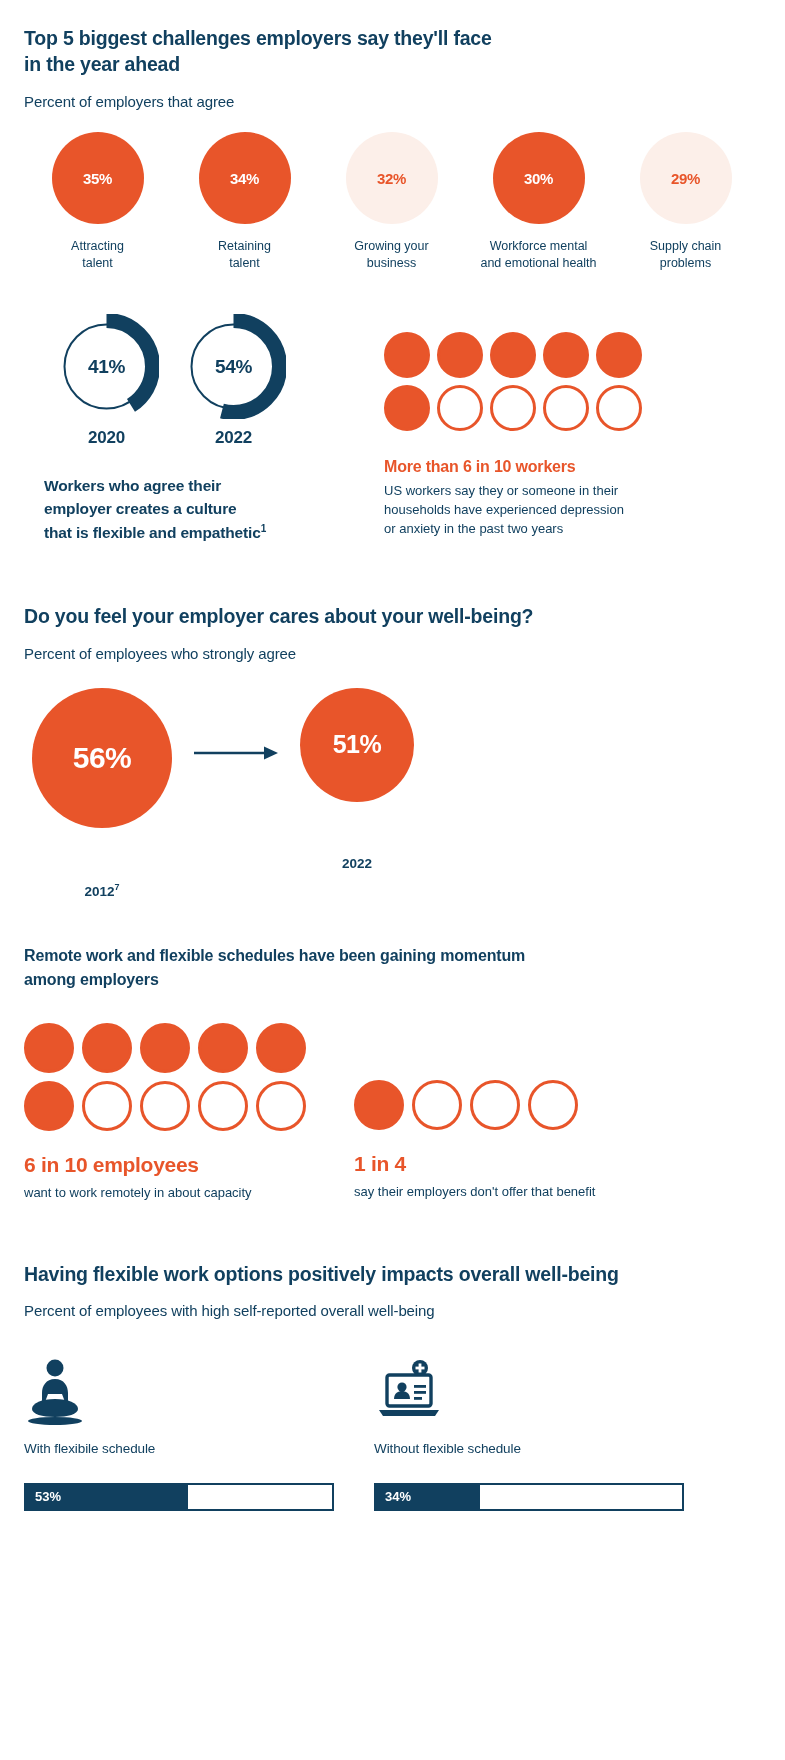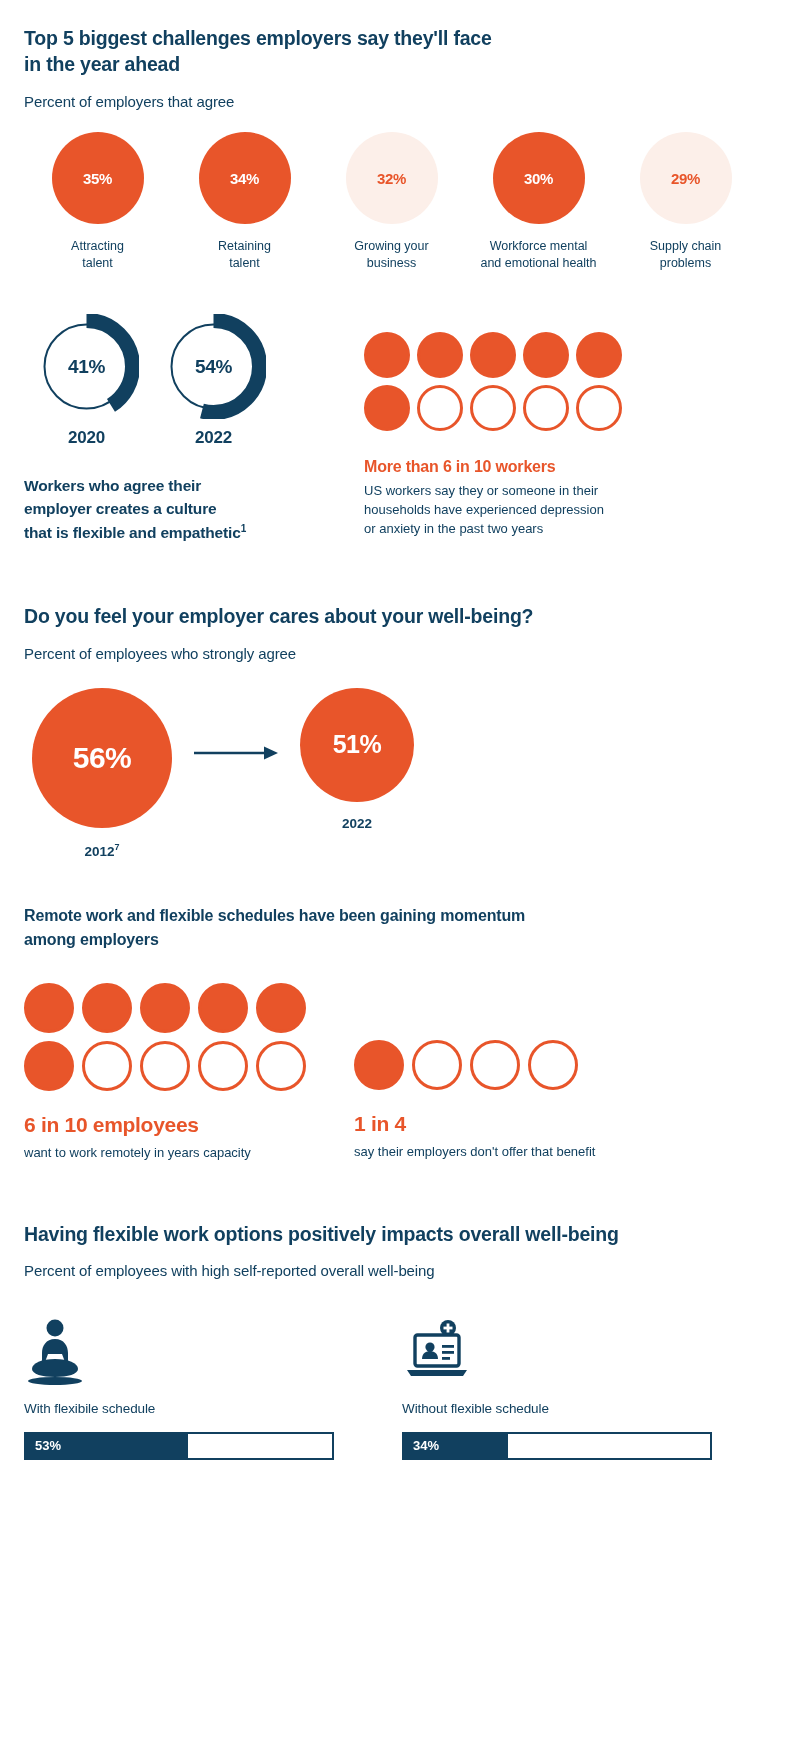--- a/index.html
+++ b/index.html
@@ -58,20 +58,21 @@
     text-align: center;
     color: #11405f;
     max-width: 140px;
   }
 
   
   .sec2 {
     display: flex;
     margin-top: 42px;
     align-items: flex-start;
+    margin-left: 20px;
   }
   .donut-col { width: 322px; }
   .donuts { display: flex; gap: 22px; padding-left: 10px; }
   .donut-wrap { display: flex; flex-direction: column; align-items: center; }
   .donut { position: relative; width: 105px; height: 105px; }
   .donut svg { display: block; }
   .donut .val {
     position: absolute; inset: 0;
     display: flex; align-items: center; justify-content: center;
     font-size: 19px; font-weight: bold; color: #11405f;
@@ -106,21 +107,21 @@
     max-width: 300px;
   }
 
   
   .sec3 { margin-top: 60px; }
   .sec3 .sub { margin-top: 15px; }
   .compare {
     display: flex; align-items: flex-start;
     margin-top: 26px; padding-left: 8px;
   }
-  .cmp-item { display: flex; flex-direction: column; align-items: center; }
+  .cmp-item { display: flex; flex-direction: column; align-items: center; gap: 40px; }
   .big-bubble {
     border-radius: 50%;
     background: #e8552a; color: #ffffff;
     display: flex; align-items: center; justify-content: center;
     font-weight: bold; letter-spacing: -0.5px;
   }
   .big-bubble.a { width: 140px; height: 140px; font-size: 30px; }
   .big-bubble.b { width: 114px; height: 114px; font-size: 25px; }
   .cmp-year { margin-top: 14px; font-size: 13.5px; font-weight: bold; color: #11405f; }
   .cmp-year sup { font-size: 9px; vertical-align: super; }
@@ -147,28 +148,28 @@
     font-size: 21px; font-weight: bold; color: #e8552a;
     letter-spacing: -0.3px;
   }
   .small-stat {
     margin-top: 7px; font-size: 13px; color: #11405f; line-height: 1.4;
   }
 
   
   .sec5 { margin-top: 60px; }
   .sec5 .sub { margin-top: 14px; }
-  .bars { display: flex; margin-top: 34px; gap: 48px; }
+  .bars { display: flex; margin-top: 34px; gap: 20px; }
   .bar-block { width: 330px; }
   .bar-icon { height: 74px; display: flex; align-items: flex-end; }
   .bar-label {
     margin-top: 14px; font-size: 13.5px; color: #11405f; letter-spacing: -0.1px;
   }
   .bar-track {
-    margin-top: 16px;
+    margin-top: 27px;
     position: relative;
     height: 28px;
     width: 310px;
     border: 2px solid #11405f;
     background: #ffffff;
   }
   .bar-fill {
     position: absolute; left: 0; top: 0; bottom: 0;
     background: #11405f;
     display: flex; align-items: center;
@@ -344,21 +345,21 @@
           <div class="dot-lg on"></div>
           <div class="dot-lg on"></div>
           <div class="dot-lg on"></div>
           <div class="dot-lg on"></div>
           <div class="dot-lg"></div>
           <div class="dot-lg"></div>
           <div class="dot-lg"></div>
           <div class="dot-lg"></div>
         </div>
         <div class="big-stat">6 in 10 employees</div>
-        <div class="small-stat">want to work remotely in years capacity</div>
+        <div class="small-stat">want to work remotely in about capacity</div>
       </div>
 
       <div class="remote-b">
         <div class="dot-row4">
           <div class="dot-lg on"></div>
           <div class="dot-lg"></div>
           <div class="dot-lg"></div>
           <div class="dot-lg"></div>
         </div>
         <div class="big-stat">1 in 4</div>

